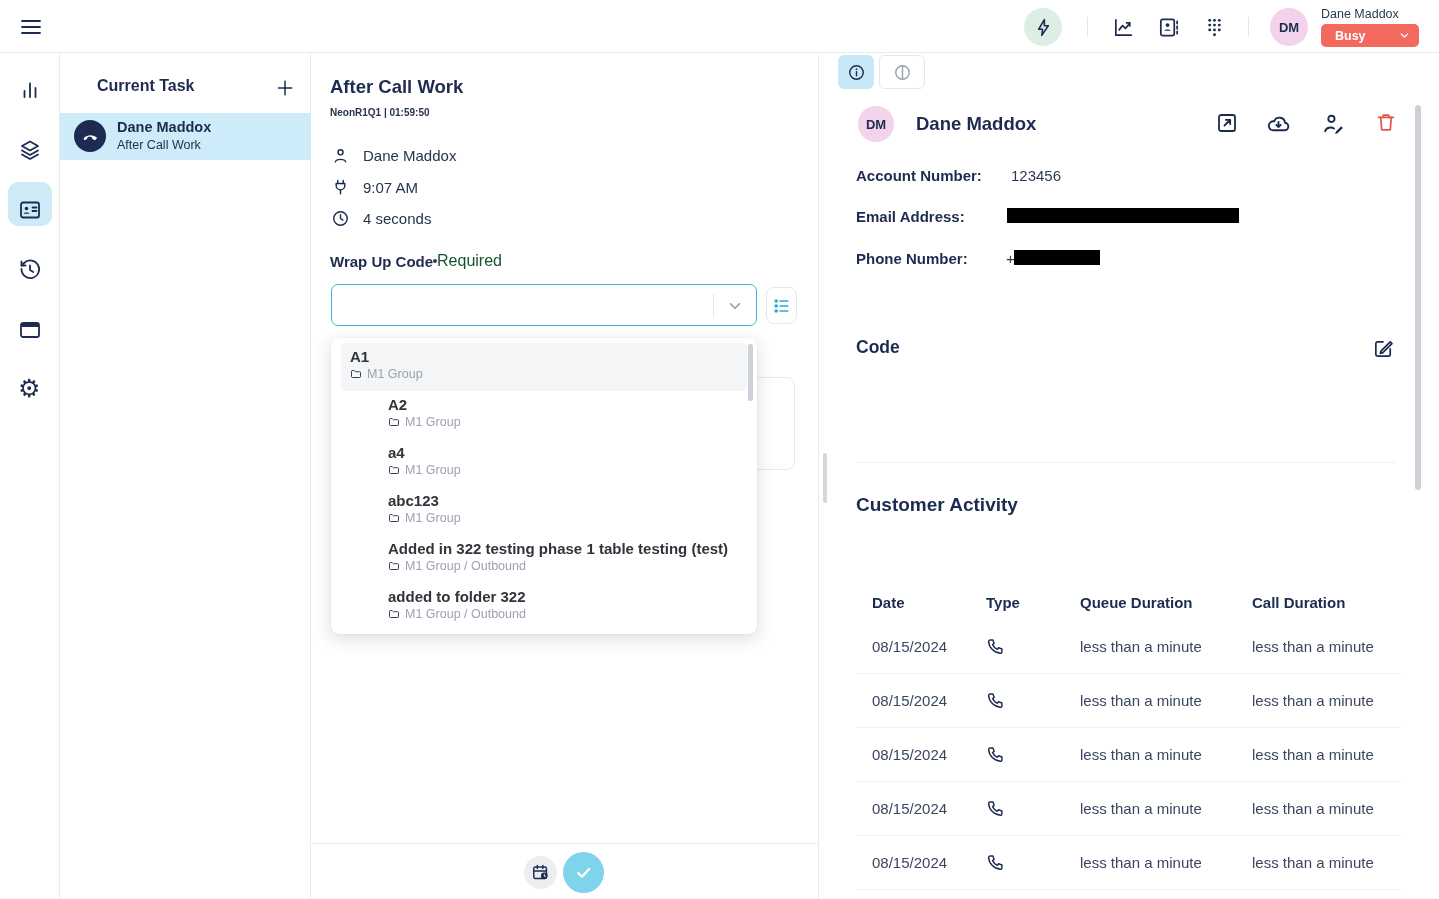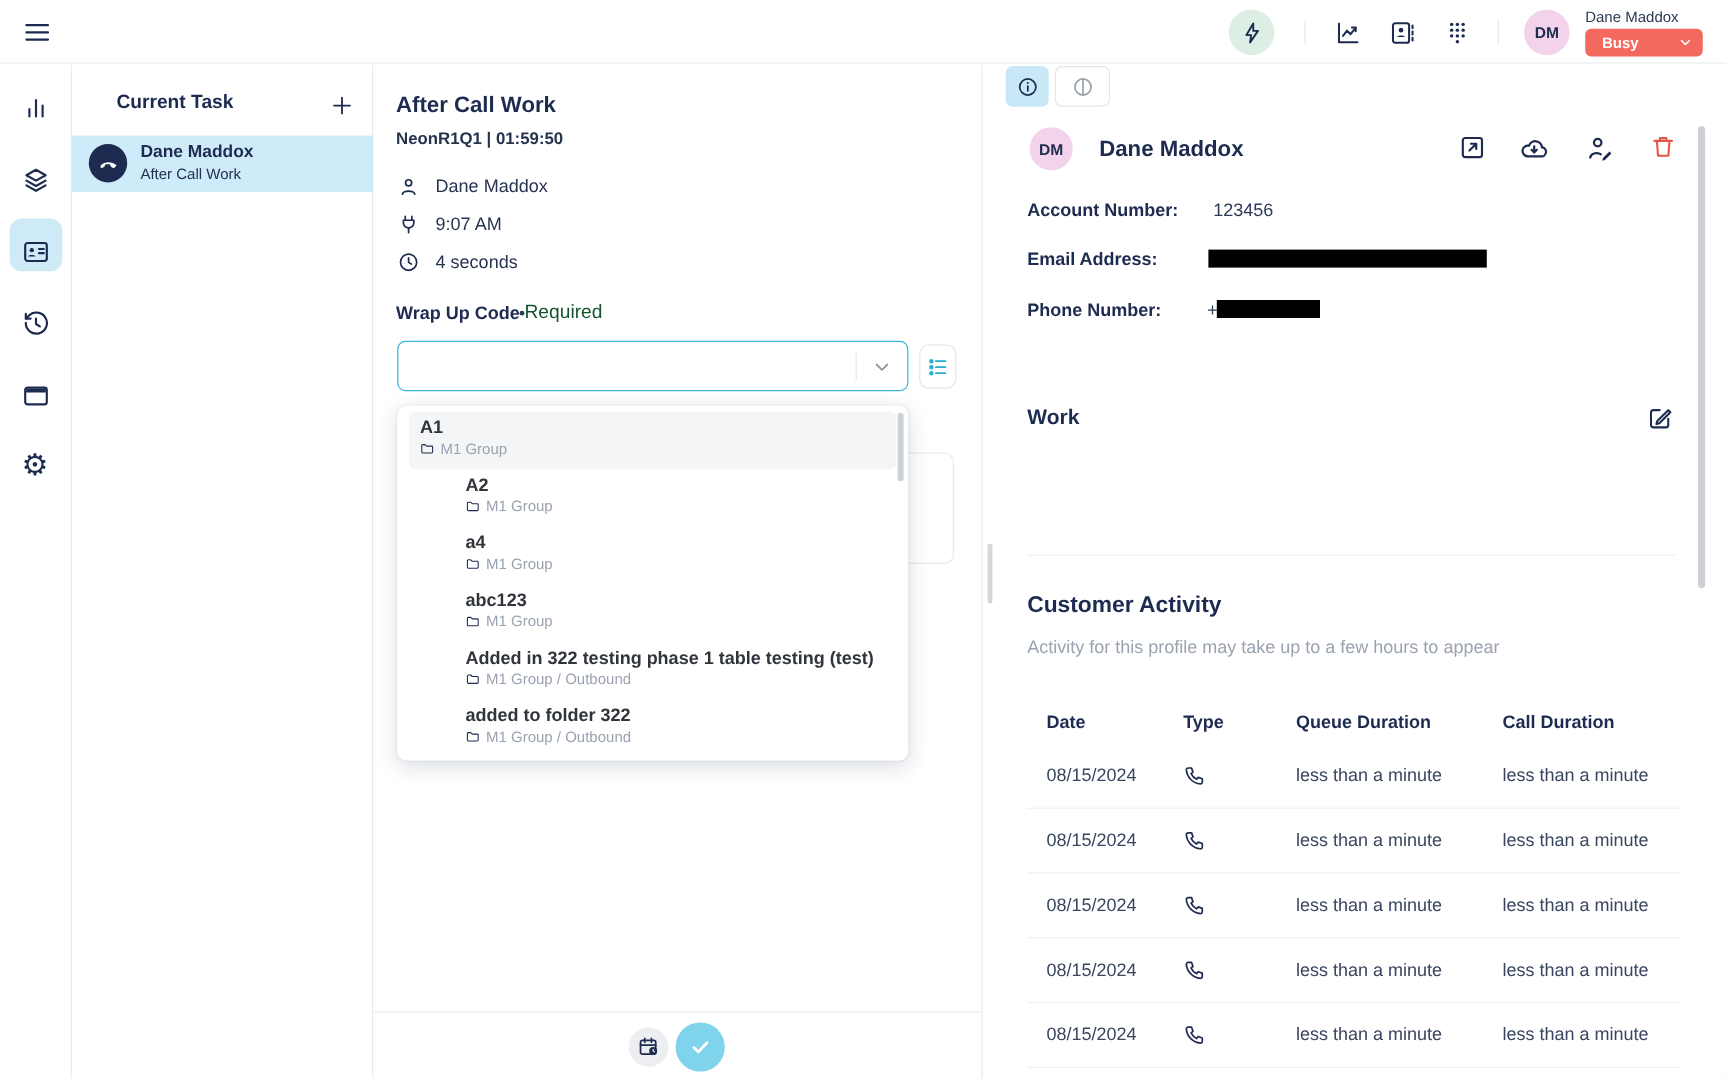--- a/index.html
+++ b/index.html
@@ -36,21 +36,21 @@
   .tp-title { position:absolute; left:37px; top:23px; font-size:16px; font-weight:bold; color:#1d2b50; }
   .tp-plus { position:absolute; left:215px; top:24px; width:20px; height:20px; cursor:pointer; }
   .task-item { position:absolute; left:0; top:59px; width:251px; height:47px; background:#cdebf8; cursor:pointer; }
   .task-avatar { position:absolute; left:14px; top:7px; width:32px; height:32px; border-radius:50%; background:#1d2b50; display:flex; align-items:center; justify-content:center; }
   .task-name { position:absolute; left:57px; top:6px; font-size:14.5px; font-weight:bold; color:#1d2b50; }
   .task-type { position:absolute; left:57px; top:25px; font-size:12.5px; color:#243150; }
 
   
   .vdiv-main { position:absolute; left:818px; top:54px; bottom:0; width:1px; background:#e9ebee; }
   .main-title { position:absolute; left:330px; top:76px; font-size:18.5px; font-weight:bold; color:#1d2b50; }
-  .main-sub { position:absolute; left:330px; top:107px; font-size:14px; font-weight:600; color:#26334f; }
+  .main-sub { position:absolute; left:330px; top:107px; font-size:10px; font-weight:600; color:#26334f; }
   .meta-row { position:absolute; left:331px; display:flex; align-items:center; gap:13px; font-size:15px; color:#273450; }
   .wrap-row { position:absolute; left:330px; top:252px; display:flex; align-items:center; }
   .wrap-label { font-size:15px; font-weight:bold; color:#1d2b50; }
   .wrap-dot { width:4px; height:4px; border-radius:50%; background:#2c3a55; }
   .wrap-req { font-size:16px; color:#14532d; }
   .wrap-select { position:absolute; left:331px; top:284px; width:426px; height:42px; background:#fff; border:1.5px solid #35b6d8; border-radius:7px; cursor:text; }
   .wrap-select input { position:absolute; left:13px; top:5px; width:350px; height:30px; border:none; outline:none; font-family:inherit; font-size:15px; color:#2c3a55; background:transparent; }
   .wrap-select input::placeholder { color:#9aa3b0; }
   .sel-vdiv { position:absolute; right:42px; top:9px; width:1px; height:23px; background:#e3e6ea; }
   .sel-chev { position:absolute; right:12px; top:12px; width:18px; height:18px; }
@@ -446,33 +446,32 @@
   <div class="fld-label" style="top:167px">Account Number:</div>
   <div class="fld-value" style="left:1011px; top:167px">123456</div>
 
   <div class="fld-label" style="top:208px">Email Address:</div>
   <div class="redact" style="left:1007px; top:208px; width:232px"></div>
 
   <div class="fld-label" style="top:250px">Phone Number:</div>
   <div class="fld-value" style="left:1006px; top:250px">+</div>
   <div class="redact" style="left:1014px; top:250px; width:86px"></div>
 
-  <div class="notes-title">Work</div>
+  <div class="notes-title">Code</div>
   <div class="notes-edit">
     <span>
       <svg viewBox="0 0 24 24" width="23" height="23">
           <path class="ic" d="M19 12.5V18a2 2 0 0 1-2 2H6a2 2 0 0 1-2-2V7a2 2 0 0 1 2-2h5.5"></path>
           <path class="ic" d="M9.5 14.5 19 5l1.8 1.8-9.5 9.5-2.6.8z"></path>
         </svg>
     </span>
   </div>
   <div class="notes-div"></div>
 
   <div class="act-title">Customer Activity</div>
-  <div class="act-sub">Activity for this profile may take up to a few hours to appear</div>
 
   <div class="act-table">
     <div class="tr head">
       <div>Date</div>
       <div>Type</div>
       <div>Queue Duration</div>
       <div>Call Duration</div>
     </div>
 
     <div class="tr row">

